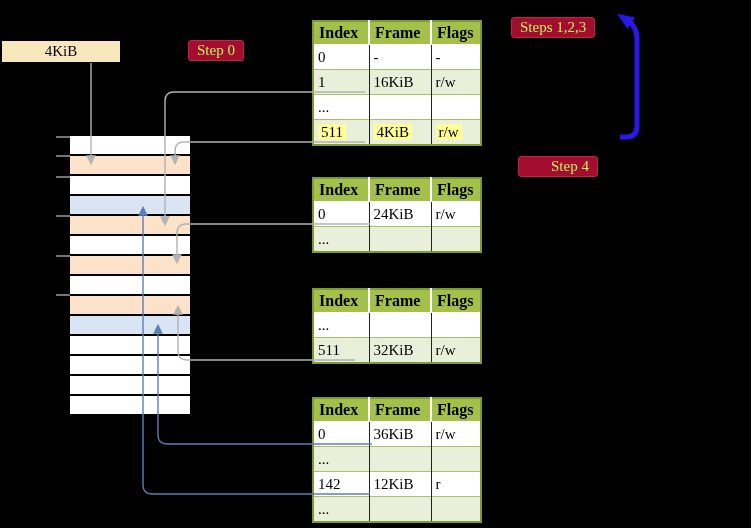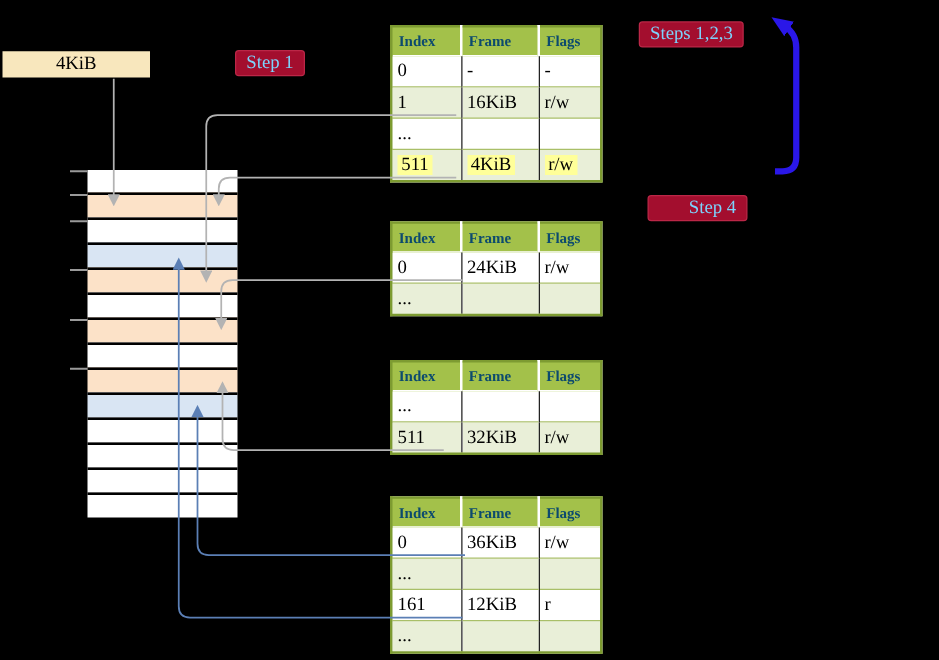--- a/index.html
+++ b/index.html
@@ -4,21 +4,21 @@
 <style>
   html,body{margin:0;padding:0;}
   body{width:751px;height:528px;background:#000;overflow:hidden;
        font-family:"Liberation Serif","DejaVu Serif",serif;}
   .stage{position:relative;width:751px;height:528px;background:#000;}
 
   
   .sizebox{position:absolute;left:2px;top:41px;width:118px;height:21px;
     background:var(--size_box);color:#000;font-size:15px;
     display:flex;align-items:center;justify-content:center;}
-  .chip{position:absolute;font-size:15px;line-height:17px;color:#7dd3fc;
+  .chip{position:absolute;font-size:15px;line-height:17px;color:#bef264;
     padding:1px 8px;border-radius:3px;white-space:nowrap;}
   .chip.red{background:var(--label_red);border:1px solid #bb2747;}
   .chip.bluebg{background:var(--label_blue);border:1px solid #2c18c8;}
   #chip-step0{left:188px;top:40px;}
   #chip-steps123{left:511px;top:17px;}
   #chip-steps1234{left:649px;top:17px;}
   #chip-step4{left:518px;top:156px;padding-left:32px;}
 
   
   .mem{position:absolute;left:70px;top:136px;width:120px;height:278px;
@@ -27,21 +27,21 @@
   .mrow:first-child{border-top:none;}
   .mrow.white{background:#ffffff;}
   .mrow.peach{background:var(--mem_peach);}
   .mrow.blue{background:var(--mem_blue);}
 
   
   table.ptable{position:absolute;left:312px;border-collapse:collapse;
     background:#fff;border:2px solid var(--table_border);
     font-size:15px;color:#000;table-layout:fixed;}
   #table1{top:20px;} #table2{top:177px;} #table3{top:288px;} #table4{top:397px;}
-  .ptable th{background:var(--table_header);color:#0c4a6e;font-size:12px;
+  .ptable th{background:var(--table_header);color:#000000;font-size:16px;
     font-weight:bold;text-align:left;height:22px;padding:0 5px;
     border-left:2px solid #fff;border-bottom:1px solid #fff;}
   .ptable th:first-child{border-left:none;}
   .ptable td{height:24px;padding:0 4px;border-left:1px solid #222;
     border-top:1px solid #a9bf68;overflow:hidden;white-space:nowrap;}
   .ptable td:first-child{border-left:none;}
   .ptable tbody tr:first-child td{border-top:none;}
   .ptable tbody tr:nth-child(even){background:var(--row_tint);}
   .hl{background:var(--highlight);padding:0 3px;}
 
@@ -52,21 +52,21 @@
   .bigline{stroke:var(--big_arrow);stroke-width:5;fill:none;}
   .tickline{stroke:#9a9a9a;stroke-width:1.5;fill:none;}
   .fg{fill:var(--gray_line);} .fb{fill:var(--blue_line);} .fbig{fill:var(--big_arrow);}
 </style>
 </head>
 <body>
 
 <div class="stage">
 
   <div class="sizebox">4KiB</div>
-  <div class="chip red" id="chip-step0">Step 1</div>
+  <div class="chip red" id="chip-step0">Step 0</div>
   <div class="chip red" id="chip-steps123">Steps 1,2,3</div>
   <div class="chip red" id="chip-step4">Step 4</div>
 
   <div class="mem" id="memcol">
       <div class="mrow white"></div>
       <div class="mrow peach"></div>
       <div class="mrow white"></div>
       <div class="mrow blue"></div>
       <div class="mrow peach"></div>
       <div class="mrow white"></div>
@@ -189,21 +189,21 @@
         <td><span>0</span></td>
         <td><span>36KiB</span></td>
         <td><span>r/w</span></td>
       </tr>
       <tr>
         <td><span>...</span></td>
         <td><span></span></td>
         <td><span></span></td>
       </tr>
       <tr>
-        <td><span>161</span></td>
+        <td><span>142</span></td>
         <td><span>12KiB</span></td>
         <td><span>r</span></td>
       </tr>
       <tr>
         <td><span>...</span></td>
         <td><span></span></td>
         <td><span></span></td>
       </tr>
     </tbody>
   </table>

